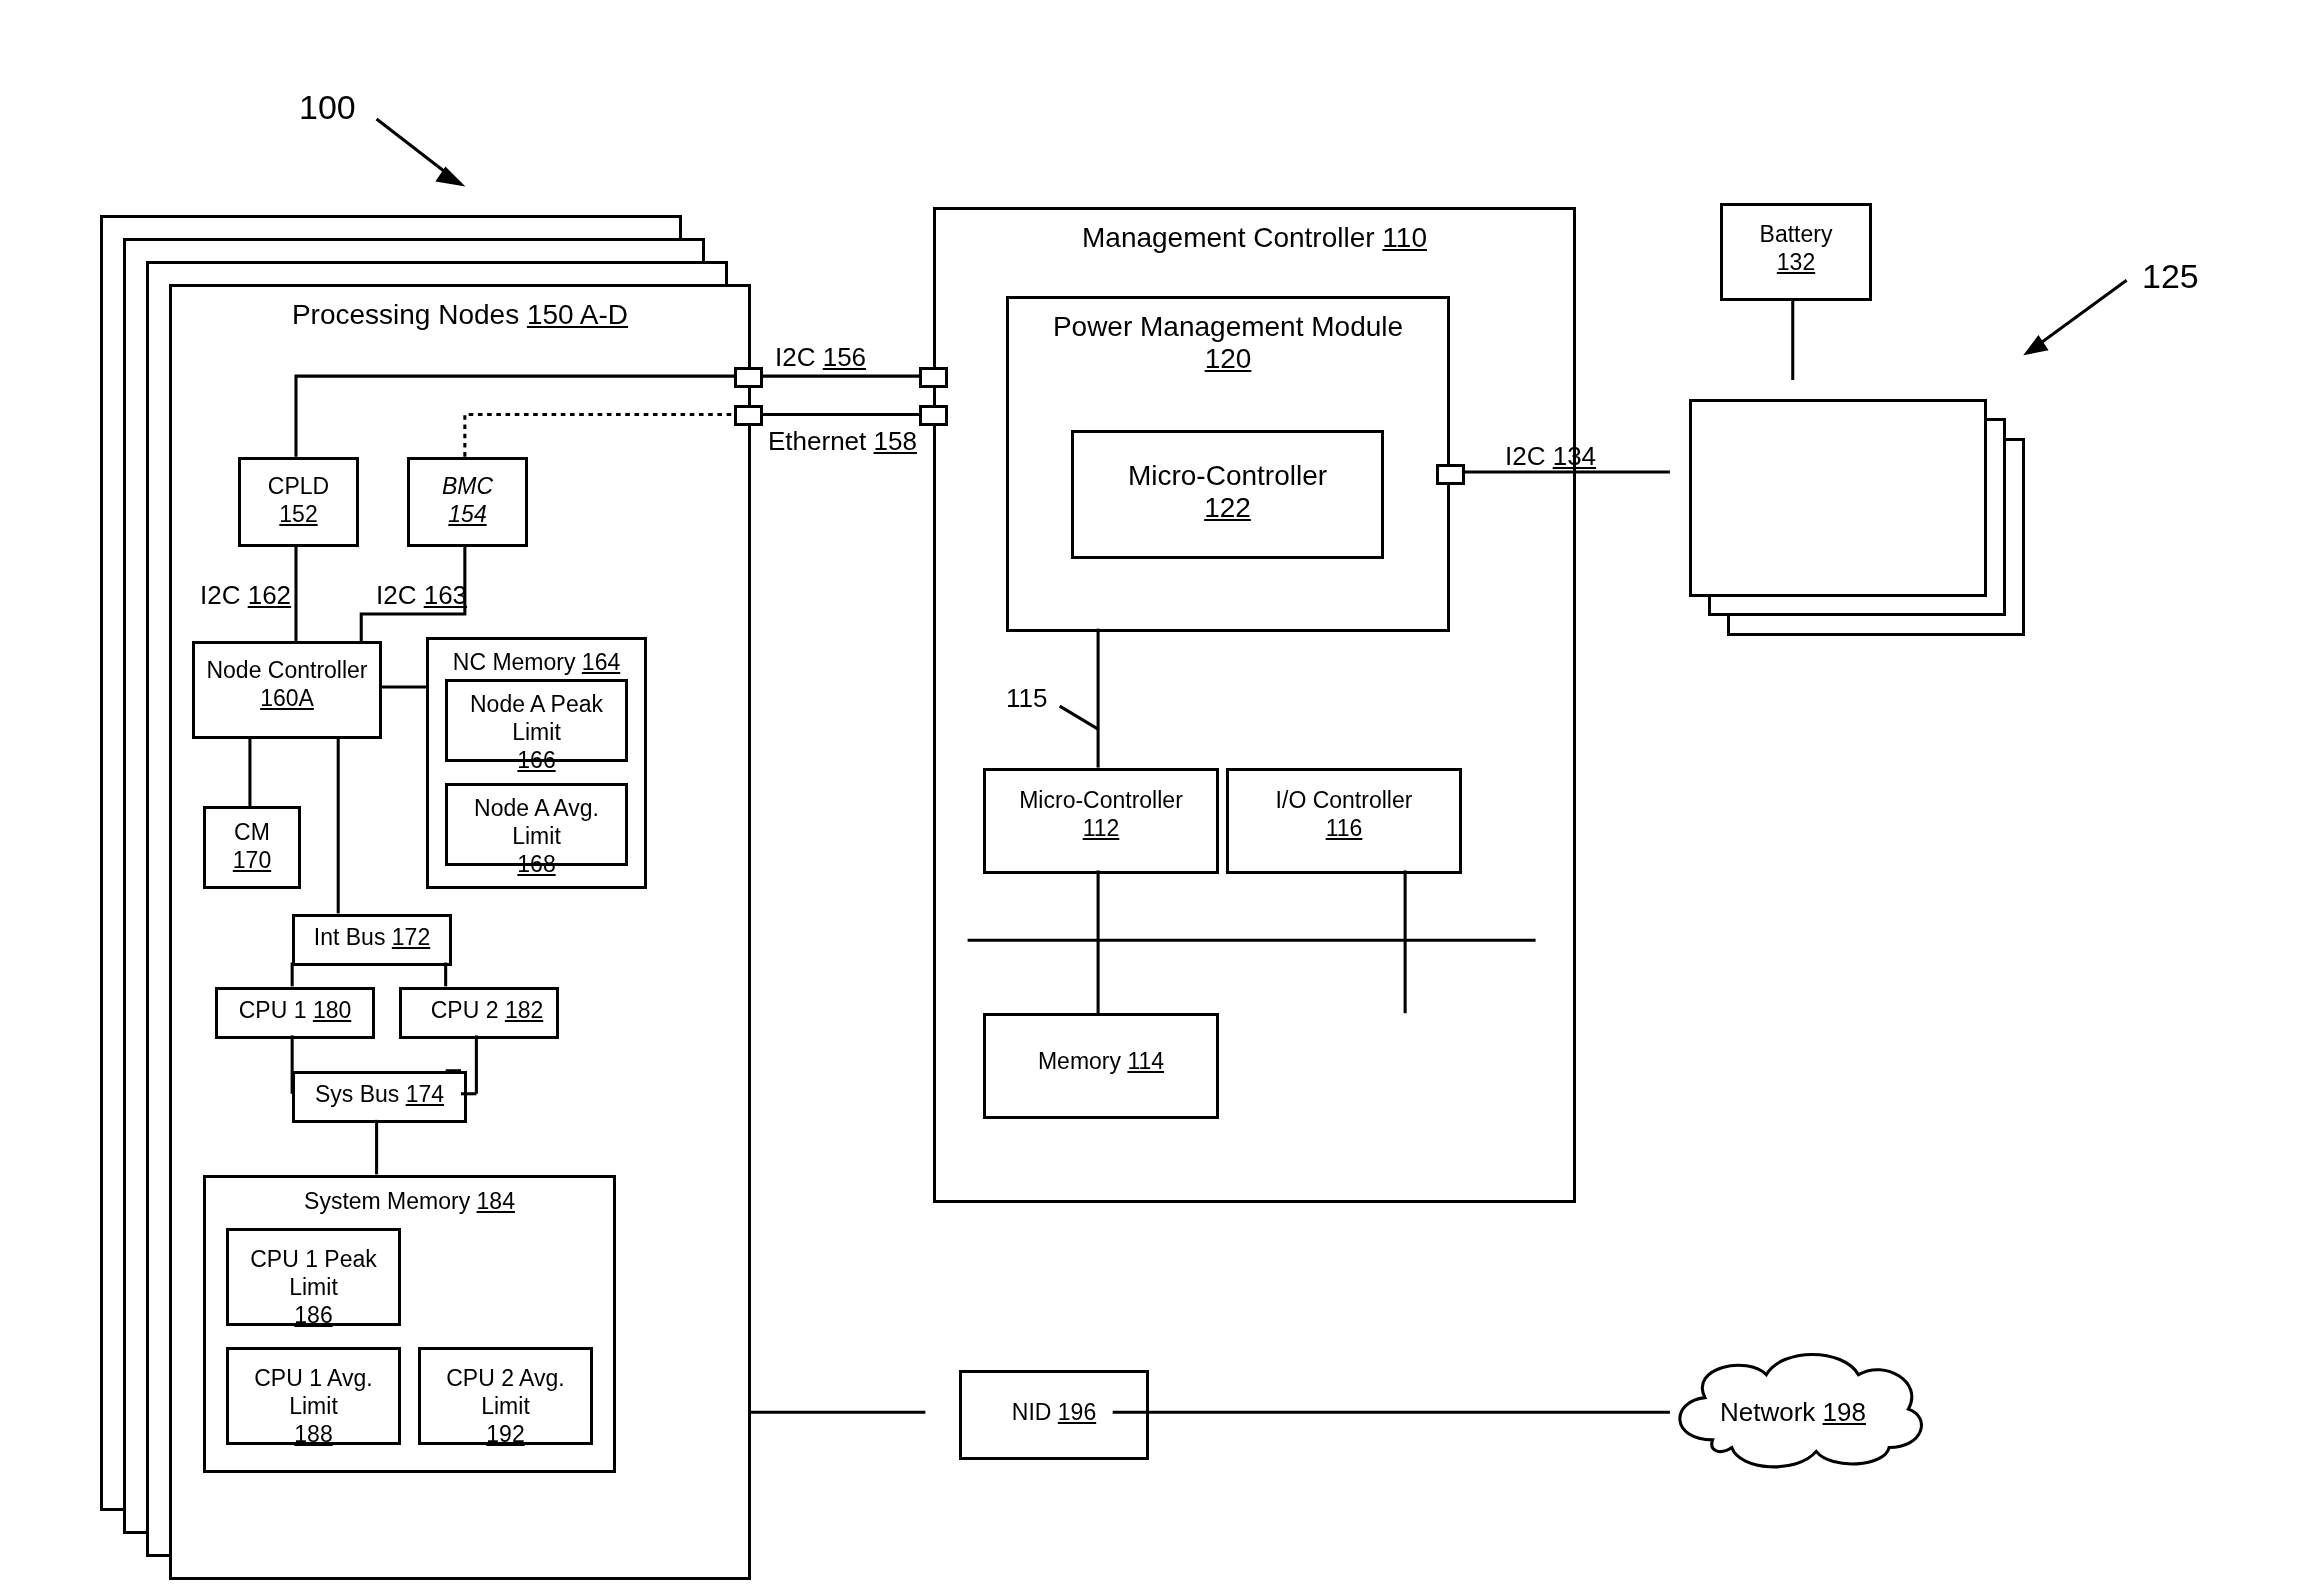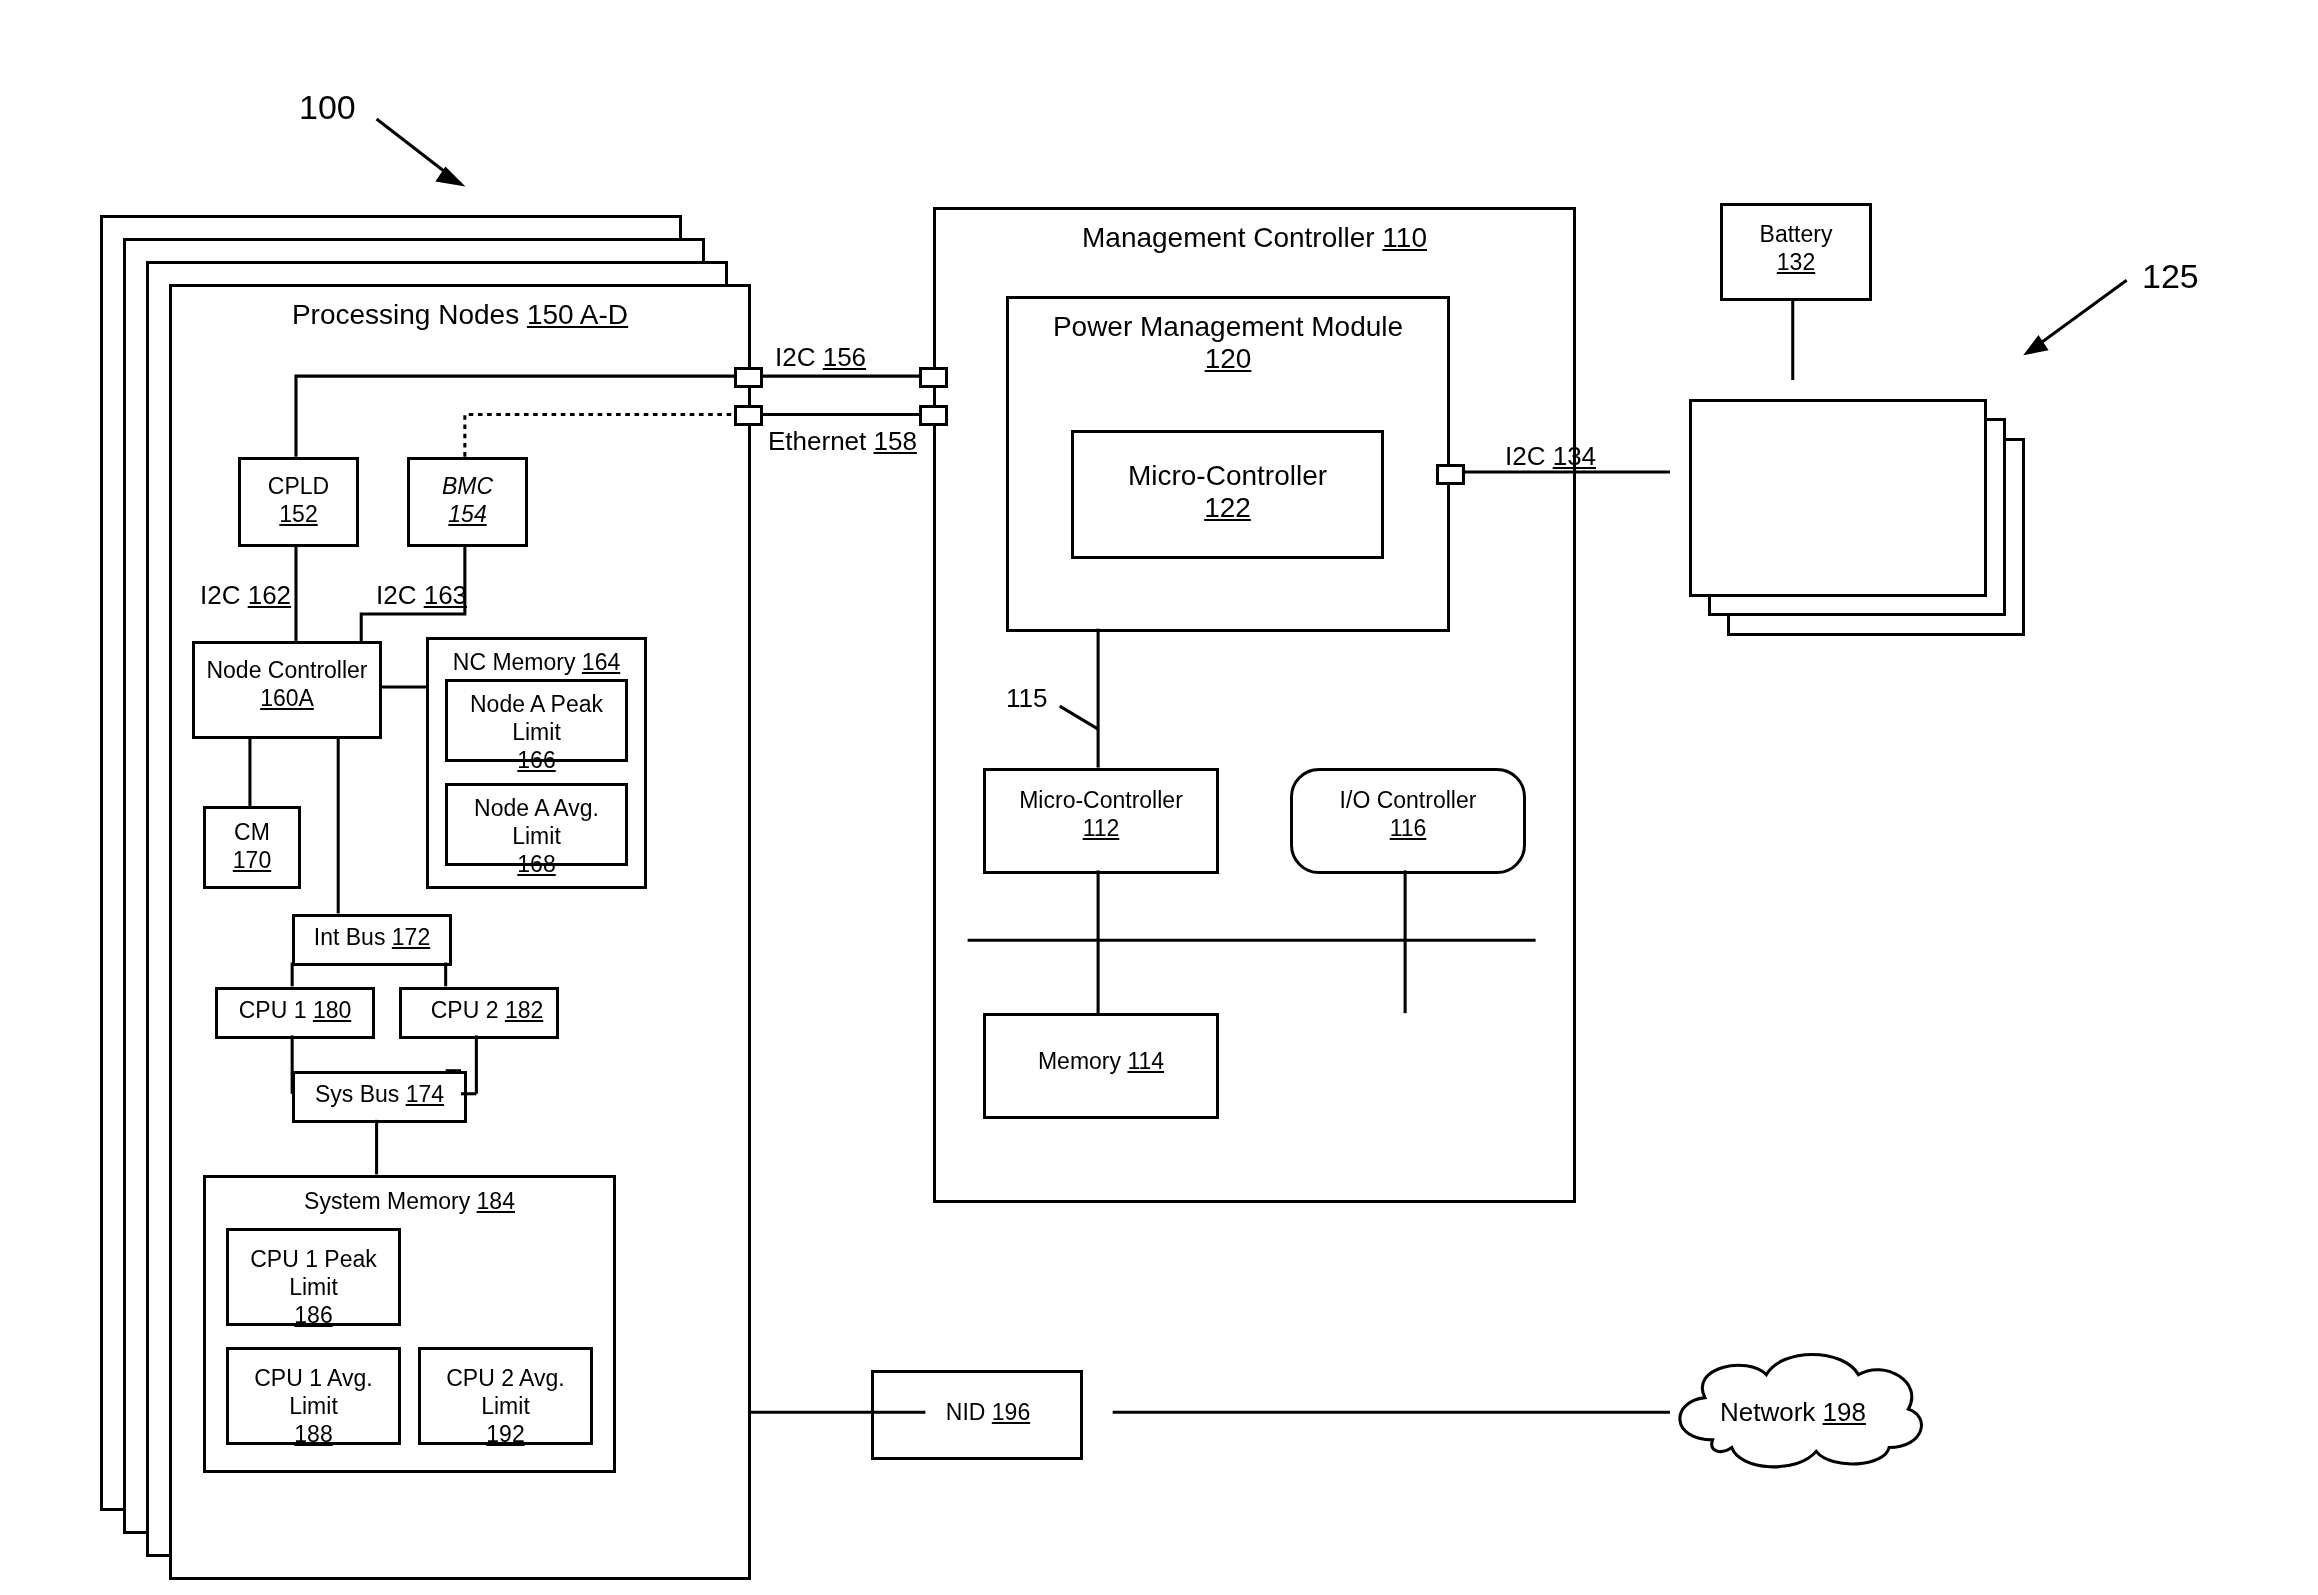--- a/index.html
+++ b/index.html
@@ -202,21 +202,21 @@
   </div>
 
   <div class="port" style="left:1436px; top:464px;"></div>
 
   <div class="box" style="left:983px; top:768px; width:230px; height:100px;">
     <div style="margin-top:15.4px;" class="small">
       <span>Micro-Controller</span><br><span class="u">112</span>
     </div>
   </div>
 
-  <div class="box" style="left:1290px; top:768px; width:230px; height:100px;border-radius:29px;">
+  <div class="box" style="left:1226px; top:768px; width:230px; height:100px;">
     <div style="margin-top:15.4px;" class="small">
       <span>I/O Controller</span><br><span class="u">116</span>
     </div>
   </div>
 
   <div class="box" style="left:983px; top:1013px; width:230px; height:100px;">
     <div style="margin-top:31px;" class="small">
       <span>Memory</span> <span class="u">114</span>
     </div>
   </div>
@@ -227,21 +227,21 @@
   <div class="box" style="left:1720px; top:203px; width:146px; height:92px;">
     <div style="margin-top:14px;" class="small">
       <span>Battery</span><br><span class="u">132</span>
     </div>
   </div>
 
   <div class="stack-shadow" style="left:1727px; top:438px; width:292px; height:192px;"></div>
   <div class="stack-shadow" style="left:1708px; top:418px; width:292px; height:192px;"></div>
   <div class="stack-shadow" style="left:1689px; top:399px; width:292px; height:192px;"></div>
 
-  <div class="box" style="left:871px; top:1370px; width:184px; height:84px;padding-left:22px;">
+  <div class="box" style="left:959px; top:1370px; width:184px; height:84px;">
     <div style="margin-top:24.6px;" class="small">
       <span>NID</span> <span class="u">196</span>
     </div>
   </div>
 
   <svg class="cloud" style="left:1655px; top:1336px; width:284px; height:154px;" viewBox="0 0 370 200" width="284" height="154">
     <path d="M 75 135 
              C 20 135, 20 85, 65 80
              C 45 40, 120 25, 145 50
              C 165 15, 245 15, 265 50

